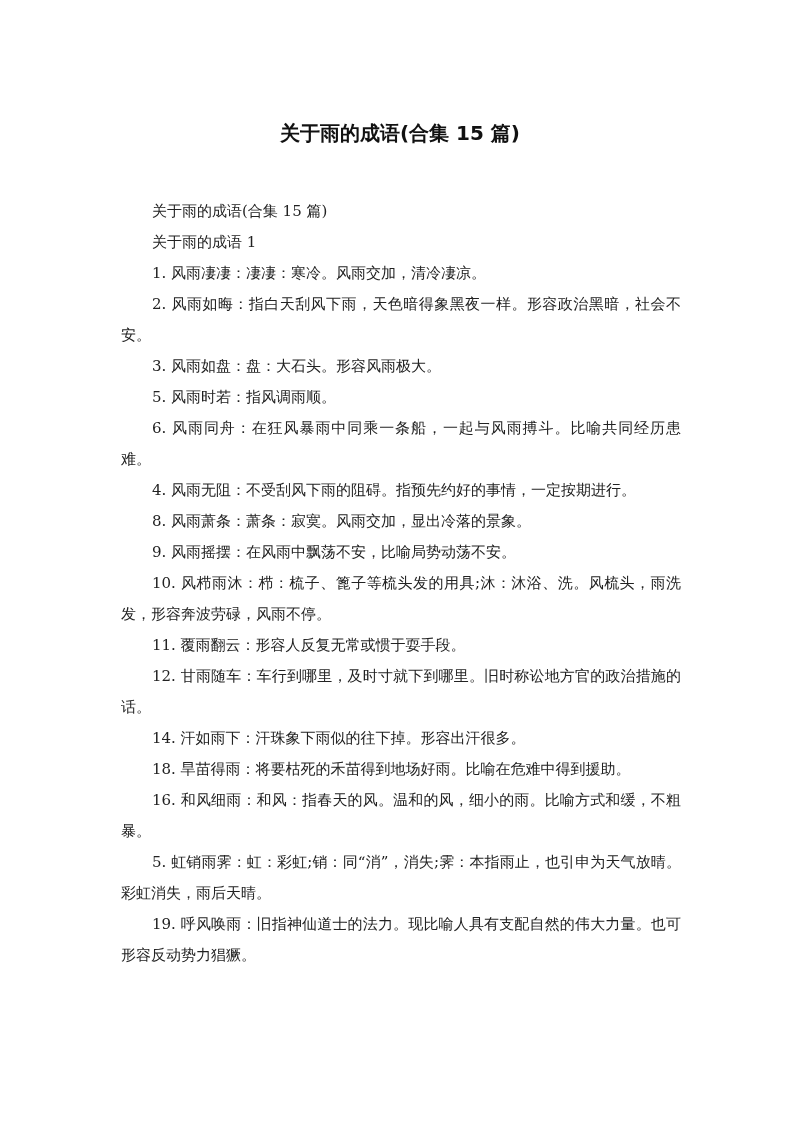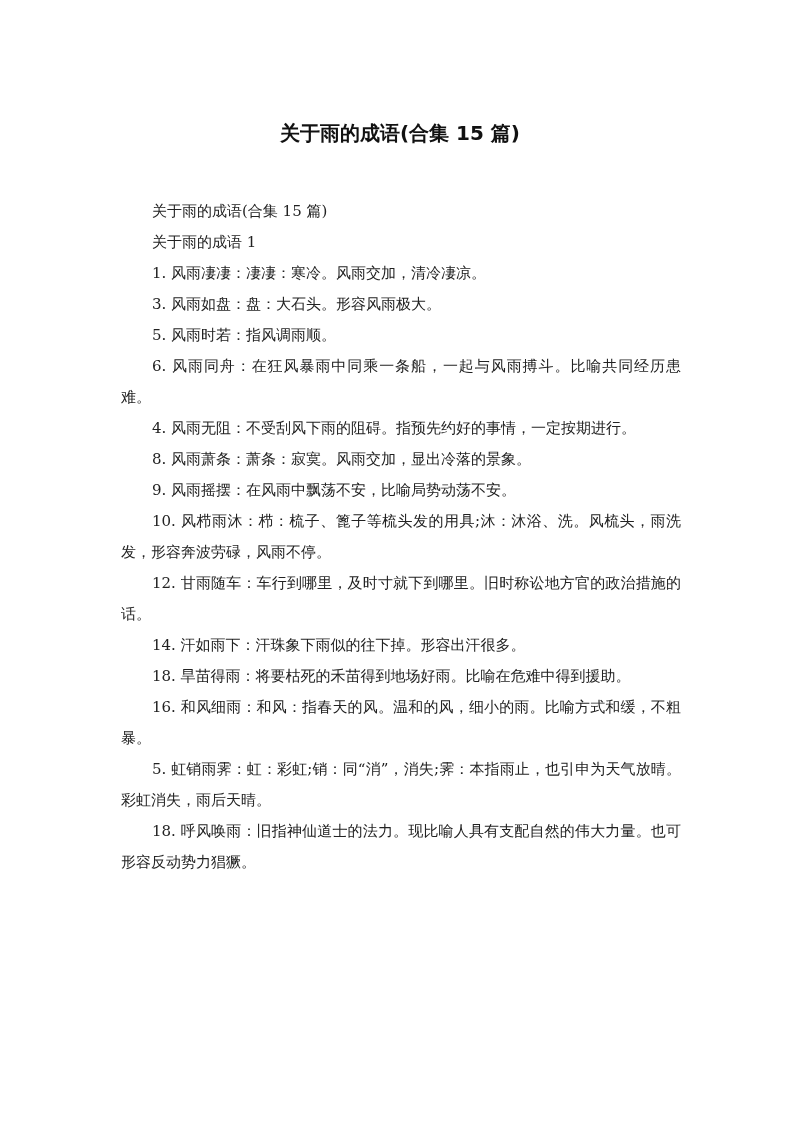--- a/index.html
+++ b/index.html
@@ -19,27 +19,29 @@
   </style>
 </head>
 <body>
 
 <div class="page">
   <div class="title">关于雨的成语(合集 15 篇)</div>
   <div class="body">
     <p class="para">关于雨的成语(合集 15 篇)</p>
     <p class="para">关于雨的成语 1</p>
     <p class="para">1. 风雨凄凄：凄凄：寒冷。风雨交加，清冷凄凉。</p>
+    <p class="para">2. 风雨如晦：指白天刮风下雨，天色暗得象黑夜一样。形容政治黑暗，社会不安。</p>
     <p class="para">3. 风雨如盘：盘：大石头。形容风雨极大。</p>
     <p class="para">5. 风雨时若：指风调雨顺。</p>
     <p class="para">6. 风雨同舟：在狂风暴雨中同乘一条船，一起与风雨搏斗。比喻共同经历患难。</p>
     <p class="para">4. 风雨无阻：不受刮风下雨的阻碍。指预先约好的事情，一定按期进行。</p>
     <p class="para">8. 风雨萧条：萧条：寂寞。风雨交加，显出冷落的景象。</p>
     <p class="para">9. 风雨摇摆：在风雨中飘荡不安，比喻局势动荡不安。</p>
     <p class="para">10. 风栉雨沐：栉：梳子、篦子等梳头发的用具;沐：沐浴、洗。风梳头，雨洗发，形容奔波劳碌，风雨不停。</p>
+    <p class="para">11. 覆雨翻云：形容人反复无常或惯于耍手段。</p>
     <p class="para">12. 甘雨随车：车行到哪里，及时寸就下到哪里。旧时称讼地方官的政治措施的话。</p>
     <p class="para">14. 汗如雨下：汗珠象下雨似的往下掉。形容出汗很多。</p>
     <p class="para">18. 旱苗得雨：将要枯死的禾苗得到地场好雨。比喻在危难中得到援助。</p>
     <p class="para">16. 和风细雨：和风：指春天的风。温和的风，细小的雨。比喻方式和缓，不粗暴。</p>
     <p class="para">5. 虹销雨霁：虹：彩虹;销：同“消”，消失;霁：本指雨止，也引申为天气放晴。彩虹消失，雨后天晴。</p>
-    <p class="para">18. 呼风唤雨：旧指神仙道士的法力。现比喻人具有支配自然的伟大力量。也可形容反动势力猖獗。</p>
+    <p class="para">19. 呼风唤雨：旧指神仙道士的法力。现比喻人具有支配自然的伟大力量。也可形容反动势力猖獗。</p>
   </div>
 </div>
 
 </body></html>

